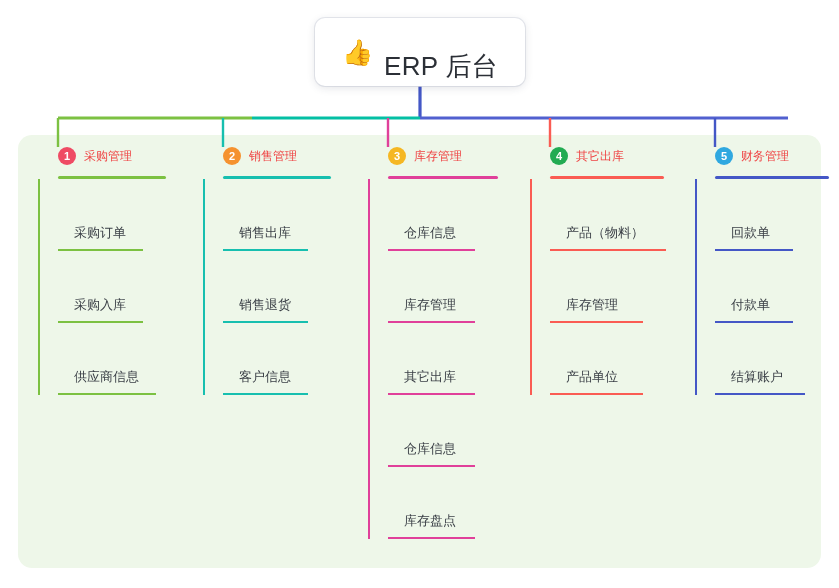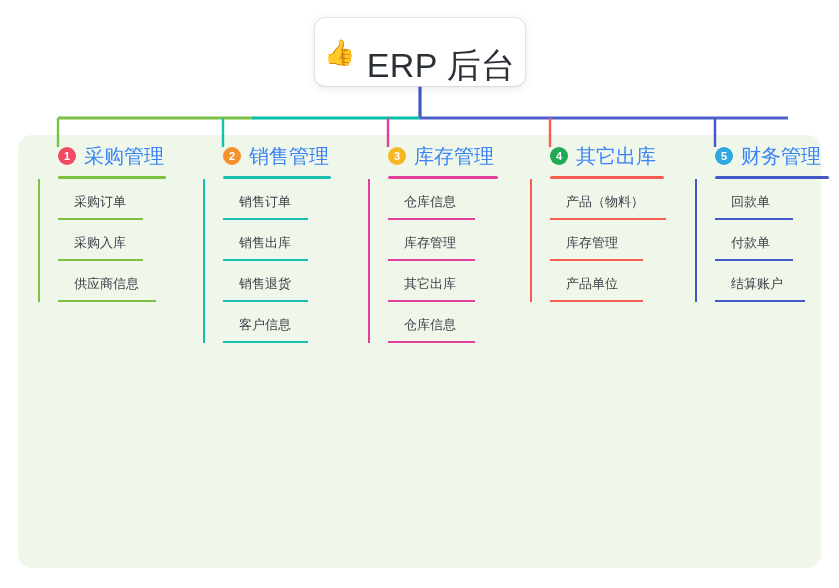--- a/index.html
+++ b/index.html
@@ -41,21 +41,21 @@
     display: flex;
     align-items: center;
     gap: 11px;
   }
   .root-emoji {
     font-size: 25px;
     line-height: 1;
     display: inline-block;
   }
   .root-title {
-    font-size: 34px;
+    font-size: 26px;
     color: #2b2f36;
     letter-spacing: 0.3px;
     white-space: nowrap;
     margin-top: 28px;
   }
 
   
   .panel {
     position: absolute;
     left: 18px;
@@ -94,40 +94,40 @@
     height: 18px;
     border-radius: 50%;
     color: #ffffff;
     font-size: 11px;
     line-height: 18px;
     text-align: center;
     font-weight: 700;
     flex: 0 0 auto;
   }
   .col-title {
-    font-size: 20px;
-    color: #3b82f6;
+    font-size: 12px;
+    color: #ef4444;
     white-space: nowrap;
   }
   .head-rule {
     height: 3px;
     border-radius: 2px;
     margin-top: 7px;
     margin-left: 20px;
   }
 
   
   .items {
     position: relative;
     margin-top: 0;
     padding-left: 20px;
   }
   .item {
     position: relative;
-    height: 41px;
+    height: 72px;
     box-sizing: border-box;
   }
   .item-label {
     position: absolute;
     left: 16px;
     bottom: 9px;
     font-size: 13px;
     color: #3a3f46;
     white-space: nowrap;
   }
@@ -197,24 +197,20 @@
       </div>
       <div class="column" style="left: 203px;">
         <div class="col-head">
           <span class="badge" style="background: rgb(245, 146, 47);">2</span>
           <span class="col-title">销售管理</span>
         </div>
         <div class="head-rule" style="width: 108px; background: rgb(23, 191, 175);"></div>
         <div class="items">
           <div class="stem" style="background: rgb(23, 191, 175);"></div>
           <div class="item">
-            <span class="item-label">销售订单</span>
-            <div class="item-rule" style="width: 85px; background: rgb(23, 191, 175);"></div>
-          </div>
-          <div class="item">
             <span class="item-label">销售出库</span>
             <div class="item-rule" style="width: 85px; background: rgb(23, 191, 175);"></div>
           </div>
           <div class="item">
             <span class="item-label">销售退货</span>
             <div class="item-rule" style="width: 85px; background: rgb(23, 191, 175);"></div>
           </div>
           <div class="item">
             <span class="item-label">客户信息</span>
             <div class="item-rule" style="width: 85px; background: rgb(23, 191, 175);"></div>
@@ -238,20 +234,24 @@
             <div class="item-rule" style="width: 87px; background: rgb(224, 64, 154);"></div>
           </div>
           <div class="item">
             <span class="item-label">其它出库</span>
             <div class="item-rule" style="width: 87px; background: rgb(224, 64, 154);"></div>
           </div>
           <div class="item">
             <span class="item-label">仓库信息</span>
             <div class="item-rule" style="width: 87px; background: rgb(224, 64, 154);"></div>
           </div>
+          <div class="item">
+            <span class="item-label">库存盘点</span>
+            <div class="item-rule" style="width: 87px; background: rgb(224, 64, 154);"></div>
+          </div>
         </div>
       </div>
       <div class="column" style="left: 530px;">
         <div class="col-head">
           <span class="badge" style="background: rgb(34, 171, 82);">4</span>
           <span class="col-title">其它出库</span>
         </div>
         <div class="head-rule" style="width: 114px; background: rgb(250, 92, 83);"></div>
         <div class="items">
           <div class="stem" style="background: rgb(250, 92, 83);"></div>

